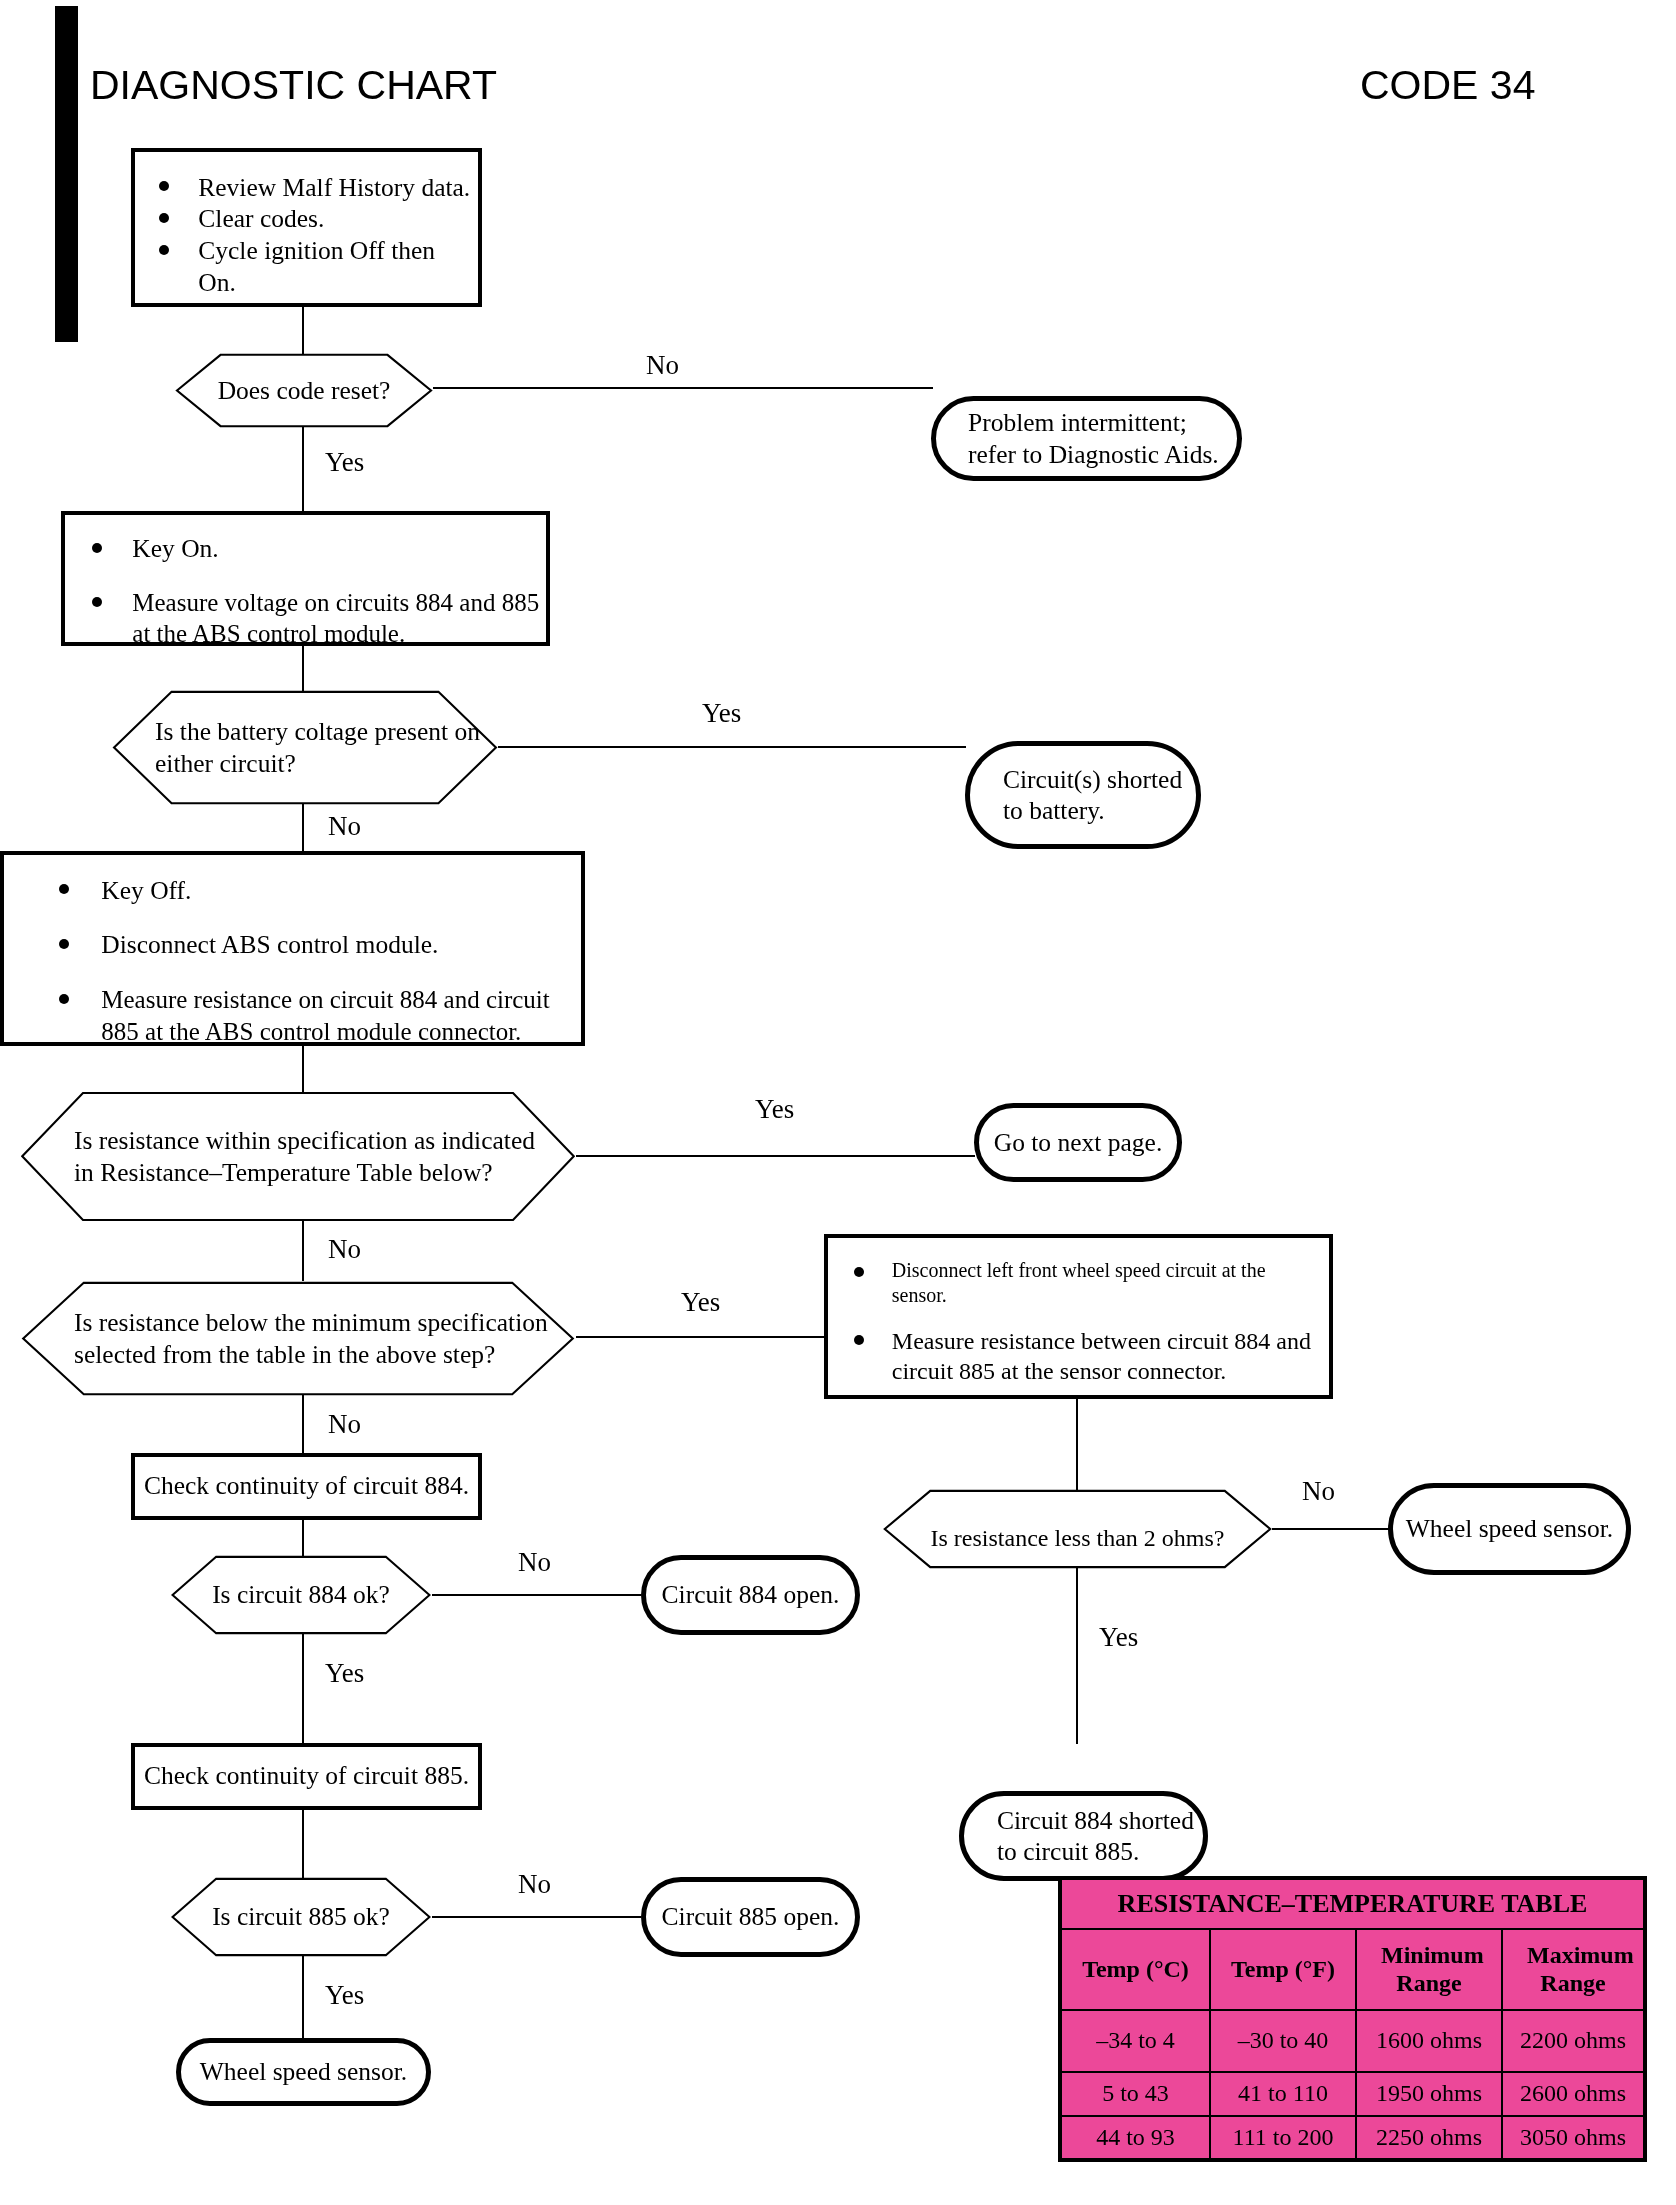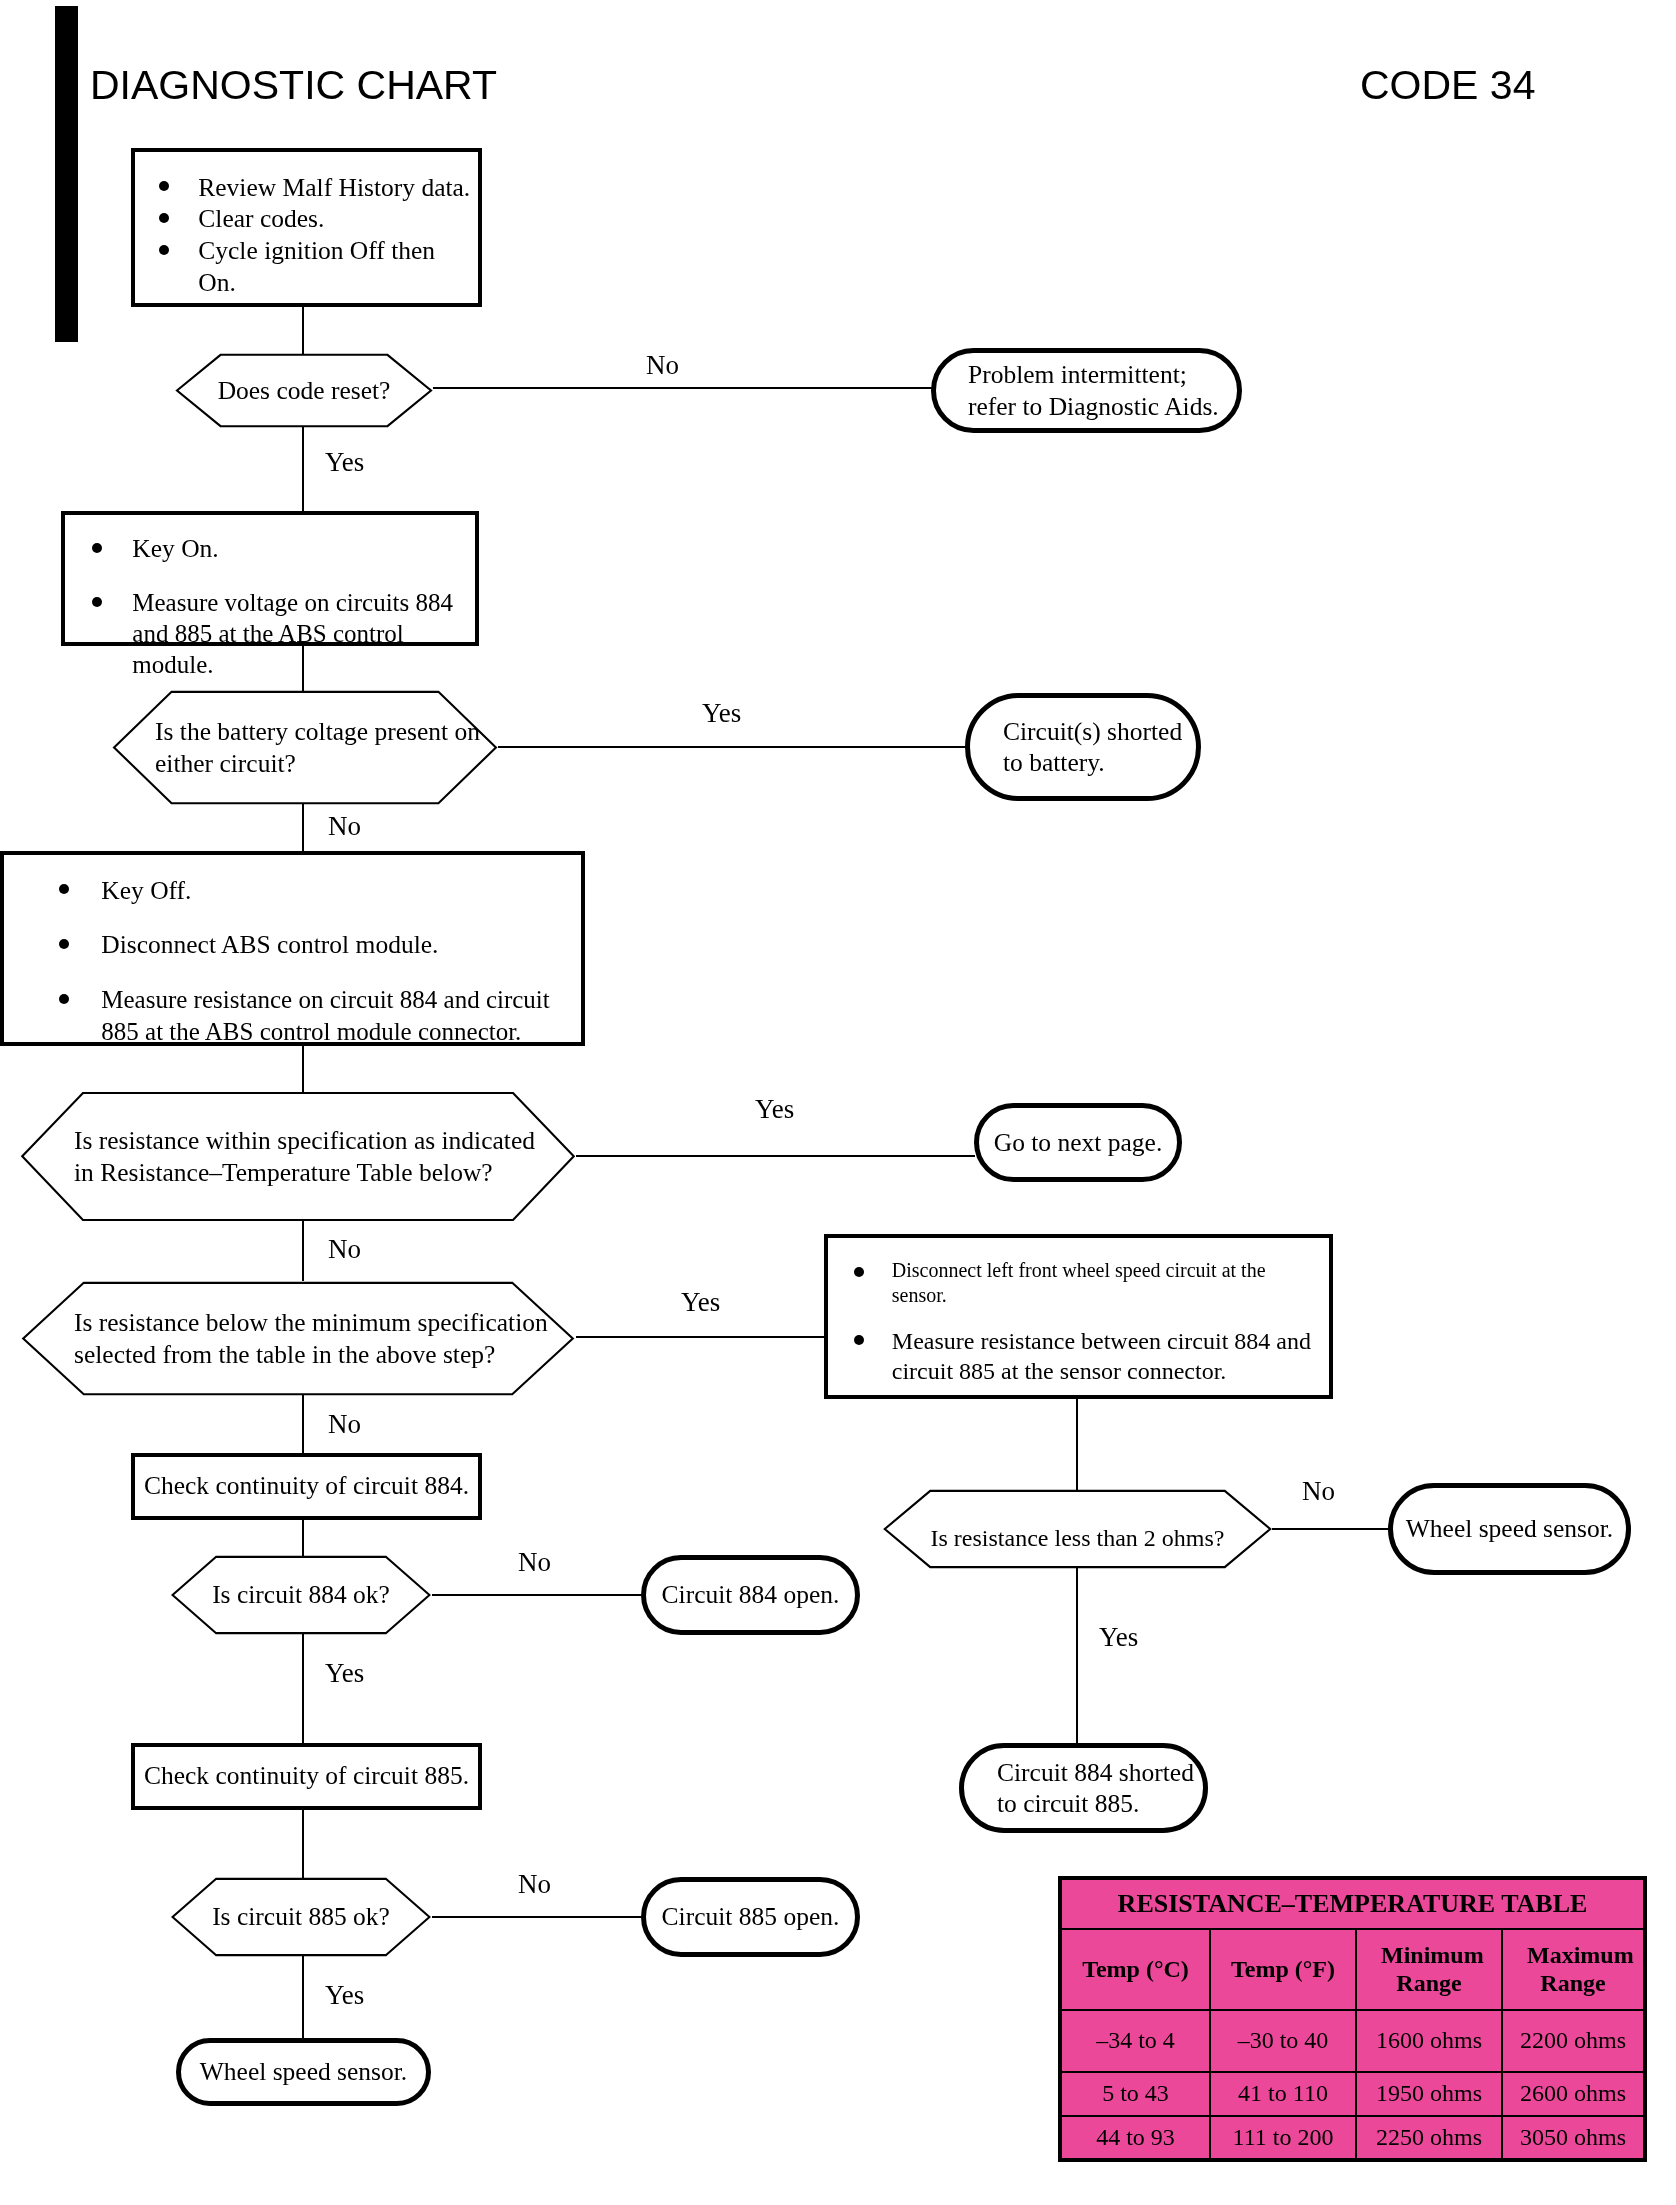--- a/index.html
+++ b/index.html
@@ -21,21 +21,21 @@
   .btext{font-size:25.5px;line-height:1.25;}
   
   .decision{box-sizing:border-box;}
   .decision svg{position:absolute;left:0;top:0;}
   .dtext{position:absolute;left:0;top:0;width:100%;height:100%;display:flex;align-items:center;justify-content:center;
          font-size:25.5px;line-height:1.25;text-align:center;}
   .dtext.left{justify-content:flex-start;text-align:left;}
   
   .terminal{background:#fff;border:5.5px solid #000;border-radius:58px;box-sizing:border-box;
             display:flex;align-items:center;justify-content:center;font-size:25.5px;line-height:1.22;}
-  .terminal.left{justify-content:center;text-align:left;}
+  .terminal.left{justify-content:center;text-align:left;margin-top:48px;}
   .edge-label{font-size:27px;white-space:nowrap;}
   
   .rtable{border-collapse:collapse;table-layout:fixed;background:#ec4899;}
   .rtable td,.rtable th{border:2.4px solid #000;text-align:center;vertical-align:middle;
         font-size:24px;line-height:1.15;padding:0 4.9px;}
   .rtable .ttl{font-weight:bold;font-size:26px;}
   .rtable th{font-weight:bold;}
 </style>
 </head>
 <body>
@@ -94,21 +94,21 @@
           <span class="dot"></span>
           <span class="btext" style="margin-left:29px;">Clear codes.</span>
         </div>
       <div class="bi">
           <span class="dot"></span>
           <span class="btext" style="margin-left:29px;">Cycle ignition Off then On.</span>
         </div>
     </div>
   </div>
 
-  <div class="abs process" style="left:61px;top:511px;width:418px;height:135px;">
+  <div class="abs process" style="left:61px;top:511px;width:489px;height:135px;">
     <div class="bullets" style="padding:18px 6px 12px 27px;gap:22px;">
       <div class="bi">
           <span class="dot"></span>
           <span class="btext" style="margin-left:30px;width:419px;">Key On.</span>
         </div>
       <div class="bi">
           <span class="dot"></span>
           <span class="btext" style="margin-left:30px;width:419px;font-size:25px;">Measure voltage on circuits 884 and 885 at the ABS control module.</span>
         </div>
     </div>

